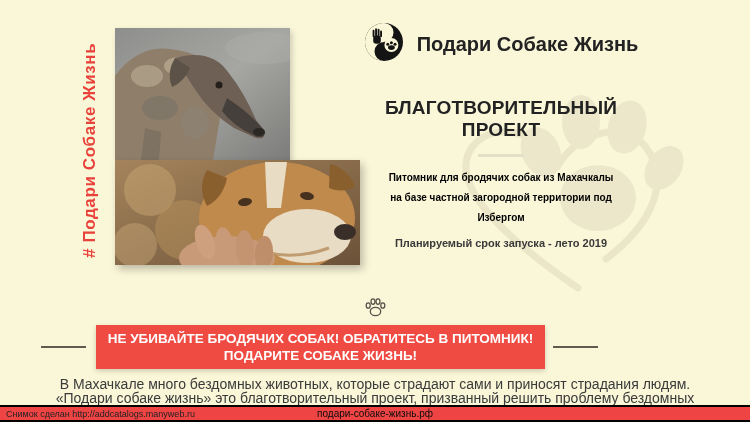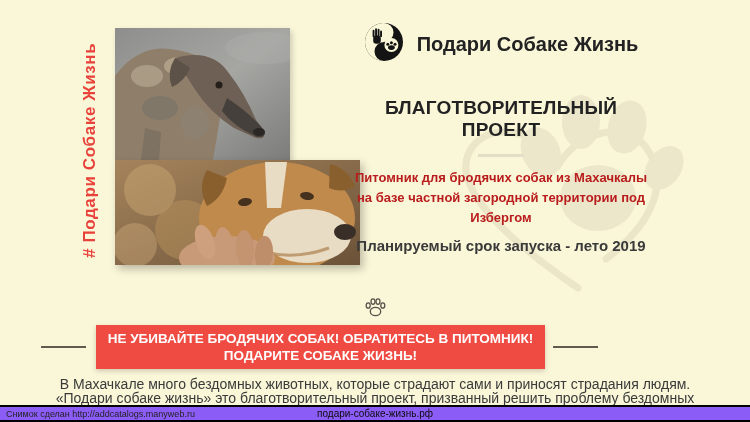--- a/index.html
+++ b/index.html
@@ -24,22 +24,22 @@
   .photo1 { position:absolute; left:115px; top:28px; width:175px; height:132px; box-shadow:2px 3px 6px rgba(0,0,0,.18); }
   .photo2 { position:absolute; left:115px; top:160px; width:245px; height:105px; box-shadow:3px 4px 8px rgba(0,0,0,.25); }
   .photo1 svg, .photo2 svg { display:block; width:100%; height:100%; }
 
   
   .hero { position:absolute; left:344px; top:22px; width:314px; text-align:center; color:#2E2E2E; }
   .brand-row { display:flex; align-items:center; justify-content:center; gap:13px; }
   .brand-title { font-size:20px; font-weight:bold; color:#222; }
   .heading { margin-top:31px; font-size:19px; font-weight:bold; color:#222; letter-spacing:.2px; }
   .heading-divider { width:46px; height:3px; background:#E2DEC7; margin:13px auto 11px auto; }
-  .subtitle { font-size:13px; font-weight:bold; line-height:20px; color:#b91c1c; white-space:pre-line; }
-  .launch-note { margin-top:9px; font-size:15px; font-weight:bold; color:#3A3A3A; }
+  .subtitle { font-size:10px; font-weight:bold; line-height:20px; color:#000000; white-space:pre-line; }
+  .launch-note { margin-top:9px; font-size:11px; font-weight:bold; color:#3A3A3A; }
 
   
   .paw-divider { position:absolute; left:363px; top:296px; }
 
   
   .banner-row {
     position:absolute; left:0; top:325px; width:639px;
     display:flex; align-items:center; justify-content:center;
   }
   .side-line { width:45px; height:2px; background:#5E5C4E; }
@@ -55,21 +55,21 @@
   
   .intro {
     position:absolute; left:0; top:377px; width:750px;
     text-align:center; font-size:14px; line-height:14px;
     color:#3A3A3A; white-space:pre-line;
   }
 
   
   .footer {
     position:absolute; left:0; bottom:0; width:750px; height:13px;
-    background:#8b5cf6; border-top:2px solid #000; border-bottom:2px solid #000;
+    background:#ef4444; border-top:2px solid #000; border-bottom:2px solid #000;
   }
   .footer-credit { position:absolute; left:6px; top:2px; font-size:9px; color:#222; }
   .footer-domain { position:absolute; left:0; top:0; width:100%; text-align:center; font-size:10px; line-height:13px; color:#0b0b0b; }
 </style>
 </head>
 <body>
 
 <div class="page">
 
   <div class="watermark">

